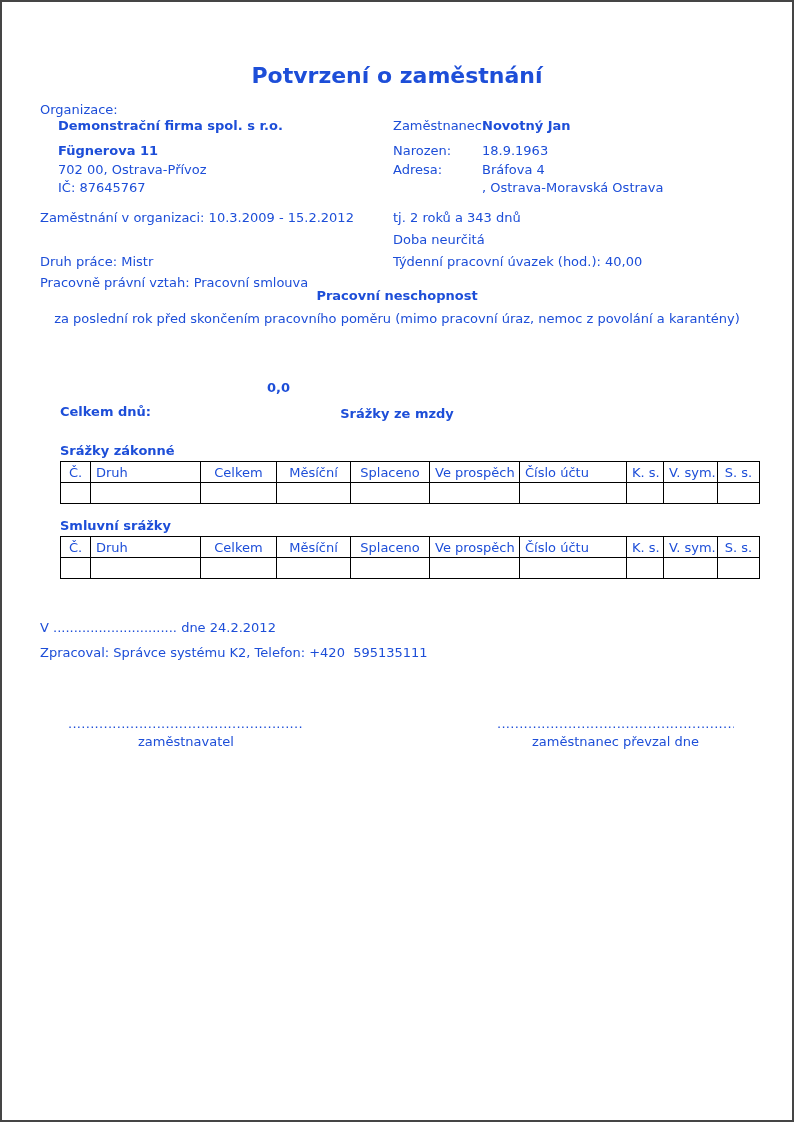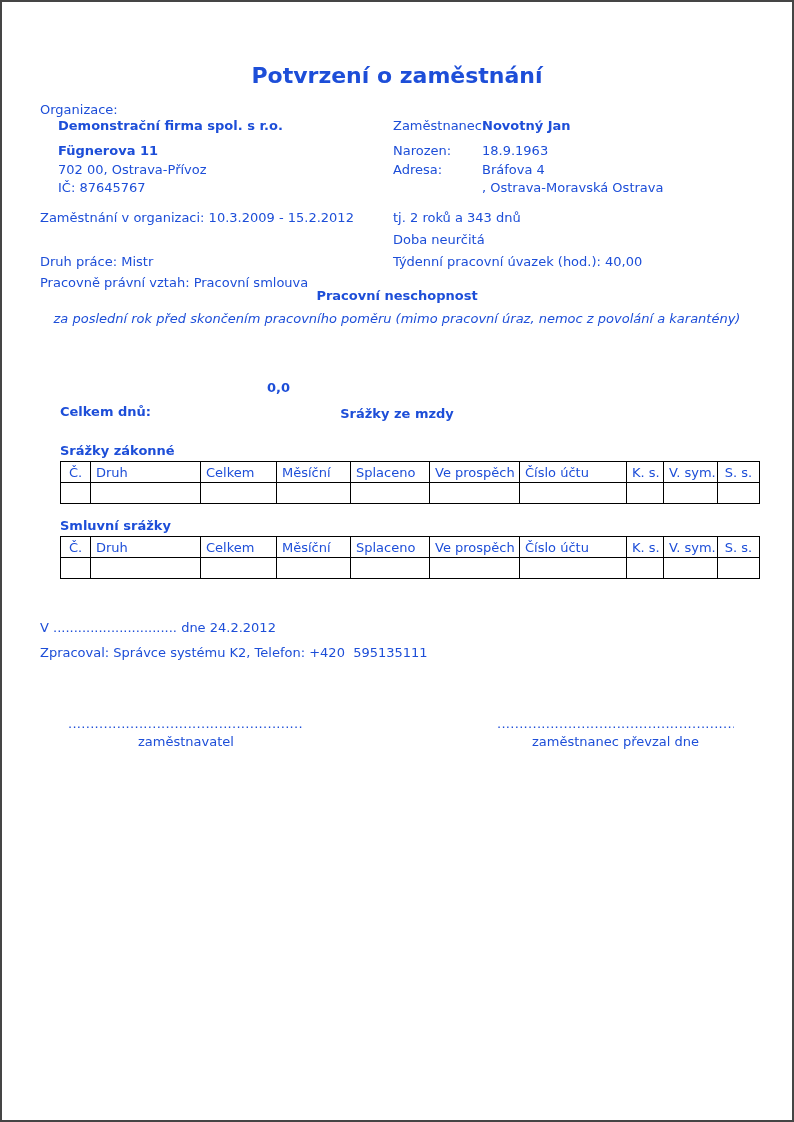--- a/index.html
+++ b/index.html
@@ -31,21 +31,21 @@
   }
   table.doc th, table.doc td {
     border: 1px solid #000;
     height: 20px;
     padding: 0 5px;
     font-weight: normal;
     overflow: hidden;
     white-space: nowrap;
   }
   .al { text-align: left; }
-  .ar { text-align: left; }
+  .ar { text-align: center; }
   .ac { text-align: center; }
 
   .sig-block { width: 236px; }
   .sig-dots {
     height: 15px;
     overflow: hidden;
     white-space: nowrap;
     letter-spacing: 0.3px;
     line-height: 15px;
   }
@@ -78,21 +78,21 @@
   <div class="abs line" style="top:208px; left:38px;">Zaměstnání v organizaci: 10.3.2009 - 15.2.2012</div>
   <div class="abs line" style="top:208px; left:391px;">tj. 2 roků a 343 dnů</div>
 
   <div class="abs line" style="top:230px; left:38px;margin-top:43px;">Pracovně právní vztah: Pracovní smlouva</div>
   <div class="abs line" style="top:230px; left:391px;">Doba neurčitá</div>
 
   <div class="abs line" style="top:252px; left:38px;">Druh práce: Mistr</div>
   <div class="abs line" style="top:252px; left:391px;">Týdenní pracovní úvazek (hod.): 40,00</div>
 
   <div class="abs fullw center section-heading" style="top:286px;">Pracovní neschopnost</div>
-  <div class="abs fullw center line" style="top:309px;font-style:italic;">za poslední rok před skončením pracovního poměru (mimo pracovní úraz, nemoc z povolání a karantény)</div>
+  <div class="abs fullw center line" style="top:309px;">za poslední rok před skončením pracovního poměru (mimo pracovní úraz, nemoc z povolání a karantény)</div>
 
 
   <div class="abs line bold" style="top:378px; left:58px;margin-top:24px;">Celkem dnů:</div>
   <div class="abs line bold" style="top:378px; left:265px;">0,0</div>
 
   <div class="abs fullw center section-heading" style="top:404px;">Srážky ze mzdy</div>
 
   <div class="abs line bold" style="top:441px; left:58px;">Srážky zákonné</div>
 
   <table class="doc abs" style="top:459px; left:58px; width:699px;">

